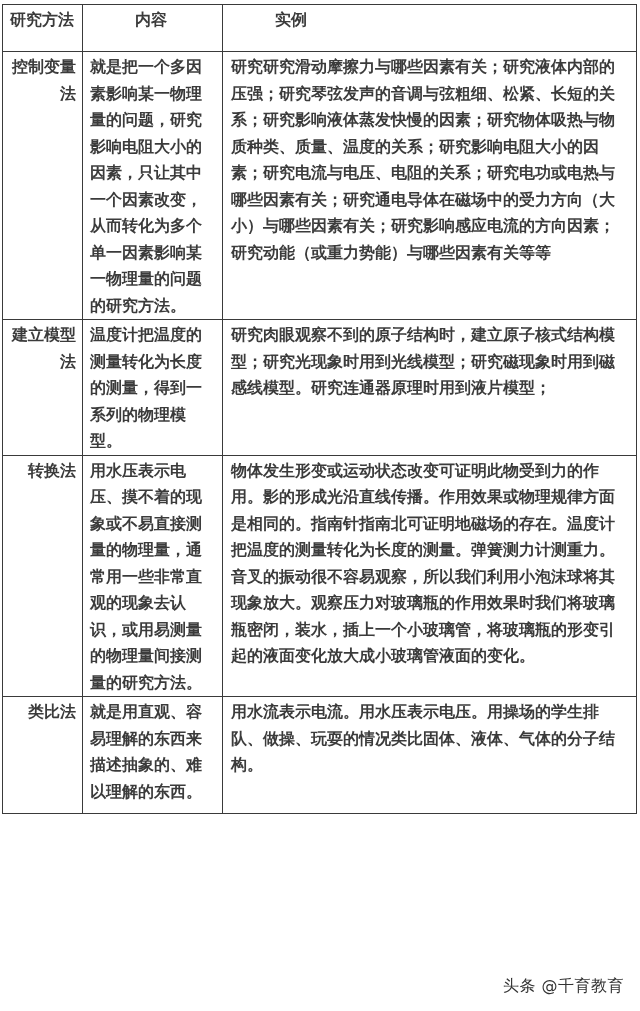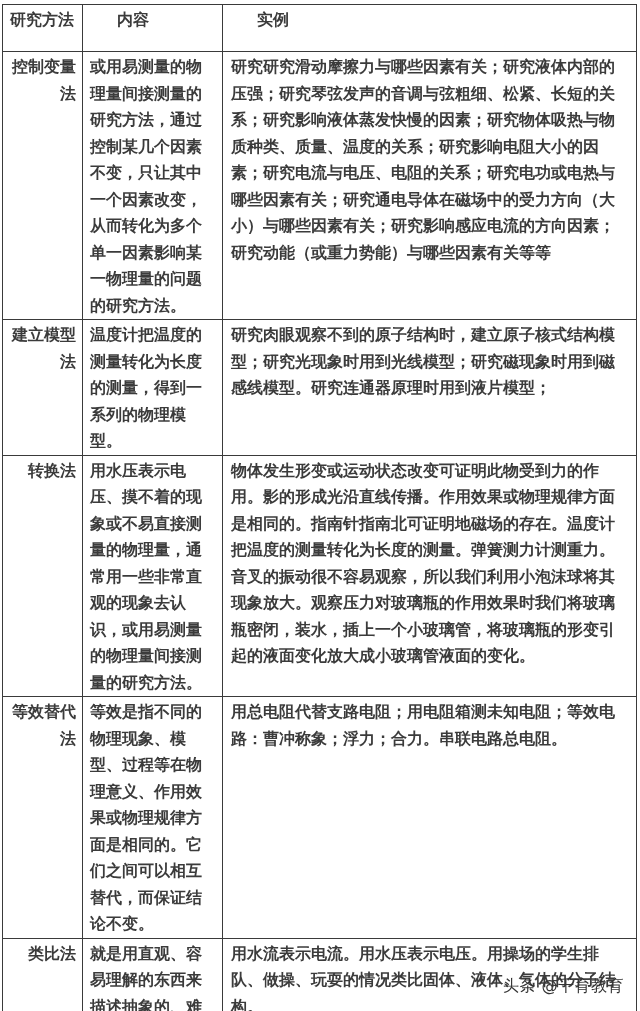--- a/index.html
+++ b/index.html
@@ -7,21 +7,21 @@
            font-family: "DejaVu Serif", "Liberation Serif", serif; color: #333333; }
     .topline { position: absolute; left: 0; top: 0; width: 640px; height: 5px; background: #ffffff; }
     table { position: absolute; left: 2px; top: 4px; width: 634px; border-collapse: collapse;
             table-layout: fixed; }
     td, th { border: 1.5px solid #3a3a3a; vertical-align: top; padding: 2px 6px 0 7px;
              font-weight: bold; text-align: left; font-size: 16px; line-height: 26.5px;
              color: #3b3b3b; word-break: break-all; }
     col.c1 { width: 80px; }
     col.c2 { width: 140px; }
     col.c3 { width: 414px; }
-    th.c2h, th.c3h { padding-left: 34px; }
+    th.c2h, th.c3h { padding-left: 52px; }
     th { height: 44px; }
     tr.r1 td { height: 260px; }
     tr.r2 td { height: 102px; }
     tr.r3 td { height: 235px; }
     tr.r4 td { height: 217px; }
     tr.r5 td { height: 114px; }
     td.c1 { padding-left: 7px; text-align: right; }
     td.c3 { padding-left: 8px; margin-left: 48px; }
     .watermark { position: absolute; right: 16px; bottom: 14px; font-family: "DejaVu Sans", "Liberation Sans", sans-serif;
                  font-size: 16px; color: #333333; letter-spacing: 0.5px; }
@@ -40,38 +40,33 @@
   <thead>
     <tr>
       <th class="c1h">研究方法</th>
       <th class="c2h">内容</th>
       <th class="c3h">实例</th>
     </tr>
   </thead>
   <tbody>
     <tr class="r1">
       <td class="c1">控制变量法</td>
-      <td class="c2">或用易测量的物理量间接测量的研究方法，通过控制某几个因素不变，只让其中一个因素改变，从而转化为多个单一因素影响某一物理量的问题的研究方法。</td>
+      <td class="c2">就是把一个多因素影响某一物理量的问题，研究影响电阻大小的因素，只让其中一个因素改变，从而转化为多个单一因素影响某一物理量的问题的研究方法。</td>
       <td class="c3">研究研究滑动摩擦力与哪些因素有关；研究液体内部的压强；研究琴弦发声的音调与弦粗细、松紧、长短的关系；研究影响液体蒸发快慢的因素；研究物体吸热与物质种类、质量、温度的关系；研究影响电阻大小的因素；研究电流与电压、电阻的关系；研究电功或电热与哪些因素有关；研究通电导体在磁场中的受力方向（大小）与哪些因素有关；研究影响感应电流的方向因素；研究动能（或重力势能）与哪些因素有关等等</td>
     </tr>
     <tr class="r2">
       <td class="c1">建立模型法</td>
       <td class="c2">温度计把温度的测量转化为长度的测量，得到一系列的物理模型。</td>
       <td class="c3">研究肉眼观察不到的原子结构时，建立原子核式结构模型；研究光现象时用到光线模型；研究磁现象时用到磁感线模型。研究连通器原理时用到液片模型；</td>
     </tr>
     <tr class="r3">
       <td class="c1">转换法</td>
       <td class="c2">用水压表示电压、摸不着的现象或不易直接测量的物理量，通常用一些非常直观的现象去认识，或用易测量的物理量间接测量的研究方法。</td>
       <td class="c3">物体发生形变或运动状态改变可证明此物受到力的作用。影的形成光沿直线传播。作用效果或物理规律方面是相同的。指南针指南北可证明地磁场的存在。温度计把温度的测量转化为长度的测量。弹簧测力计测重力。音叉的振动很不容易观察，所以我们利用小泡沫球将其现象放大。观察压力对玻璃瓶的作用效果时我们将玻璃瓶密闭，装水，插上一个小玻璃管，将玻璃瓶的形变引起的液面变化放大成小玻璃管液面的变化。</td>
     </tr>
-    <tr class="r4">
-      <td class="c1">等效替代法</td>
-      <td class="c2">等效是指不同的物理现象、模型、过程等在物理意义、作用效果或物理规律方面是相同的。它们之间可以相互替代，而保证结论不变。</td>
-      <td class="c3">用总电阻代替支路电阻；用电阻箱测未知电阻；等效电路：曹冲称象；浮力；合力。串联电路总电阻。</td>
-    </tr>
     <tr class="r5">
       <td class="c1">类比法</td>
       <td class="c2">就是用直观、容易理解的东西来描述抽象的、难以理解的东西。</td>
       <td class="c3">用水流表示电流。用水压表示电压。用操场的学生排队、做操、玩耍的情况类比固体、液体、气体的分子结构。</td>
     </tr>
   </tbody>
 </table>
 
 <div class="watermark">头条 @千育教育</div>
 

